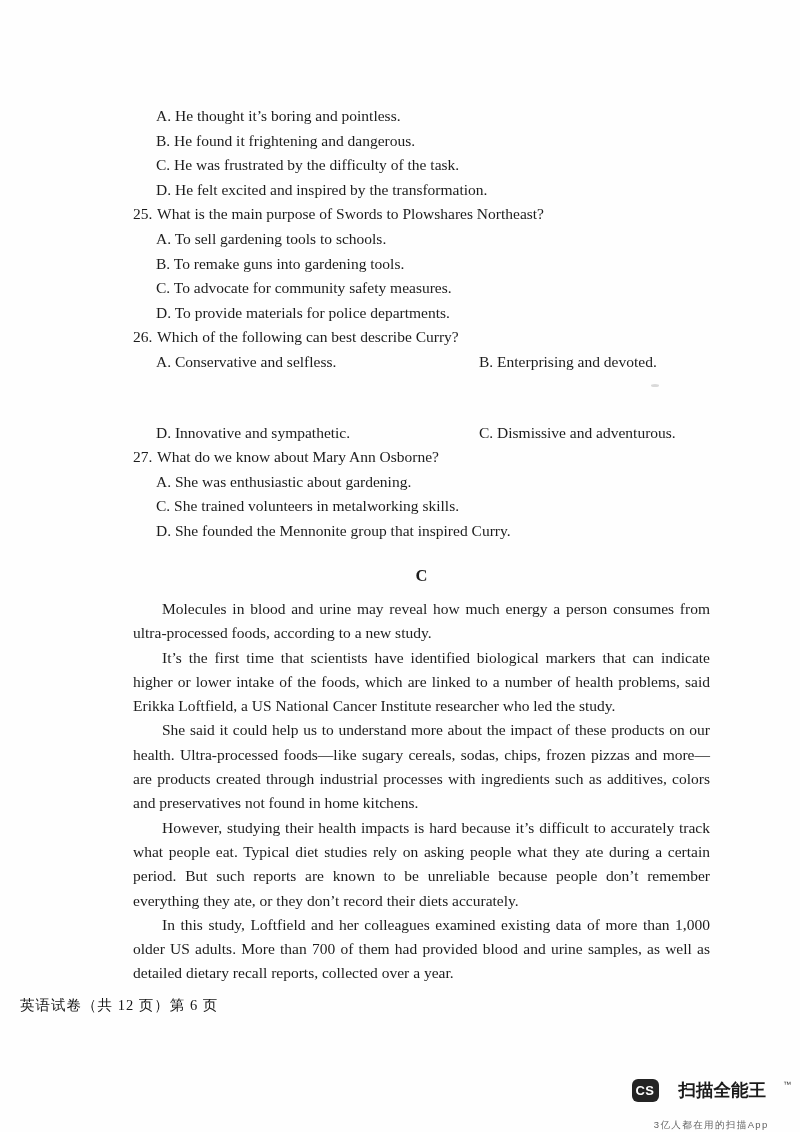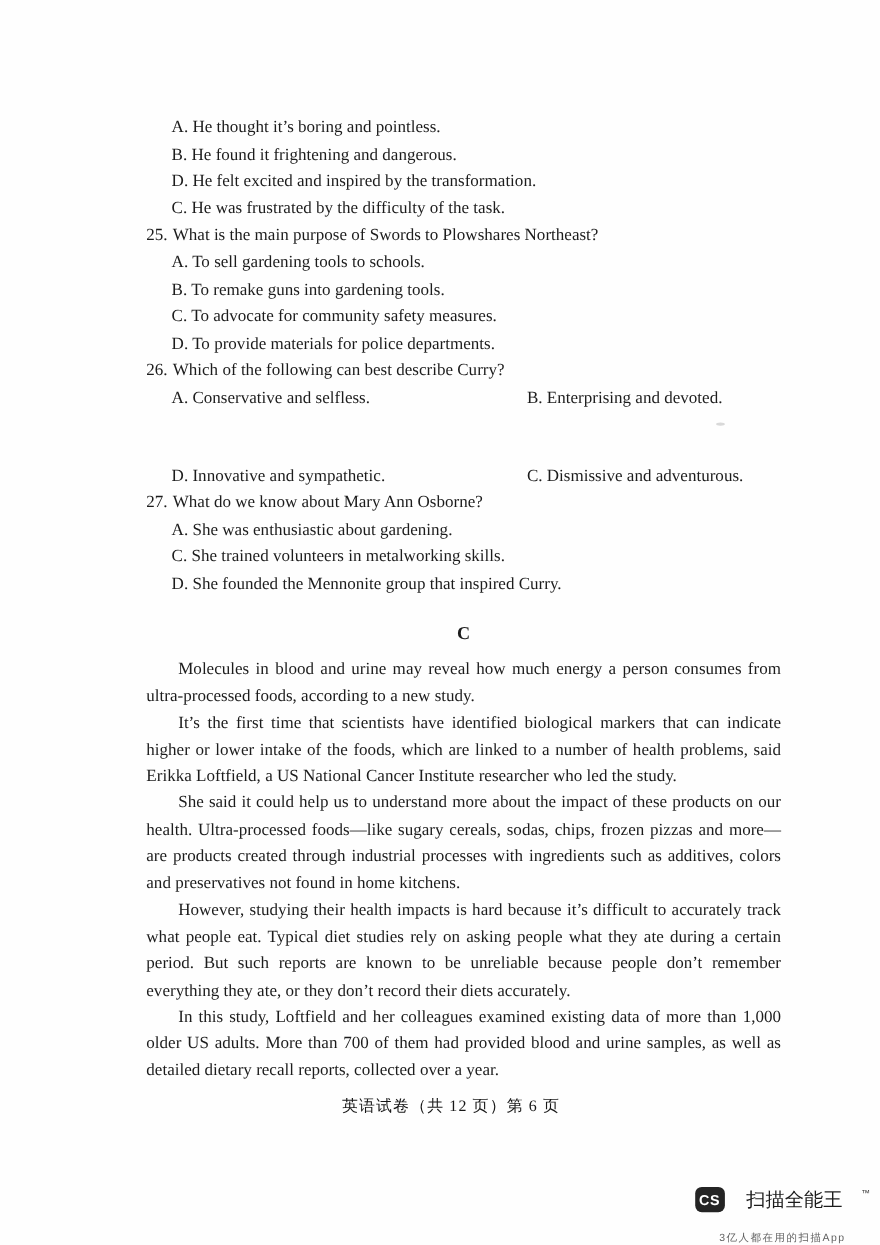--- a/index.html
+++ b/index.html
@@ -60,21 +60,20 @@
     text-align: justify;
     line-height: 24.3px;
   }
 
   
   .footer {
     position: absolute;
     top: 996px;
     left: 20px;
     width: 780px;
-    text-align: center;
     font-size: 14.5px;
     letter-spacing: 1px;
     color: #161616;
   }
 
   
   .artifact {
     position: absolute;
     left: 651px;
     top: 384px;
@@ -106,21 +105,21 @@
     border-radius: 6px;
     display: flex;
     align-items: center;
     justify-content: center;
     font-size: 13px;
     font-weight: bold;
     letter-spacing: 0.5px;
   }
   .wm-brand {
     font-size: 17.5px;
-    font-weight: normal;
+    font-weight: bold;
     color: #1b1b1b;
   }
   .wm-tm {
     font-size: 8px;
     color: #3a3a3a;
     align-self: flex-start;
     margin-left: -3px;
     margin-top: 2px;
   }
   .wm-sub {
@@ -136,22 +135,22 @@
 <body>
 
 <div class="sheet">
 
   <div class="questions">
 
     <div class="q">
       <div class="opts">
         <div class="opt">A. He thought it’s boring and pointless.</div>
         <div class="opt">B. He found it frightening and dangerous.</div>
+        <div class="opt">C. He was frustrated by the difficulty of the task.</div>
         <div class="opt">D. He felt excited and inspired by the transformation.</div>
-        <div class="opt">C. He was frustrated by the difficulty of the task.</div>
       </div>
     </div>
 
     <div class="q">
       <div class="q-line">
         <span class="q-num">25.</span>
         <span class="q-text">What is the main purpose of Swords to Plowshares Northeast?</span>
       </div>
       <div class="opts">
         <div class="opt">A. To sell gardening tools to schools.</div>

